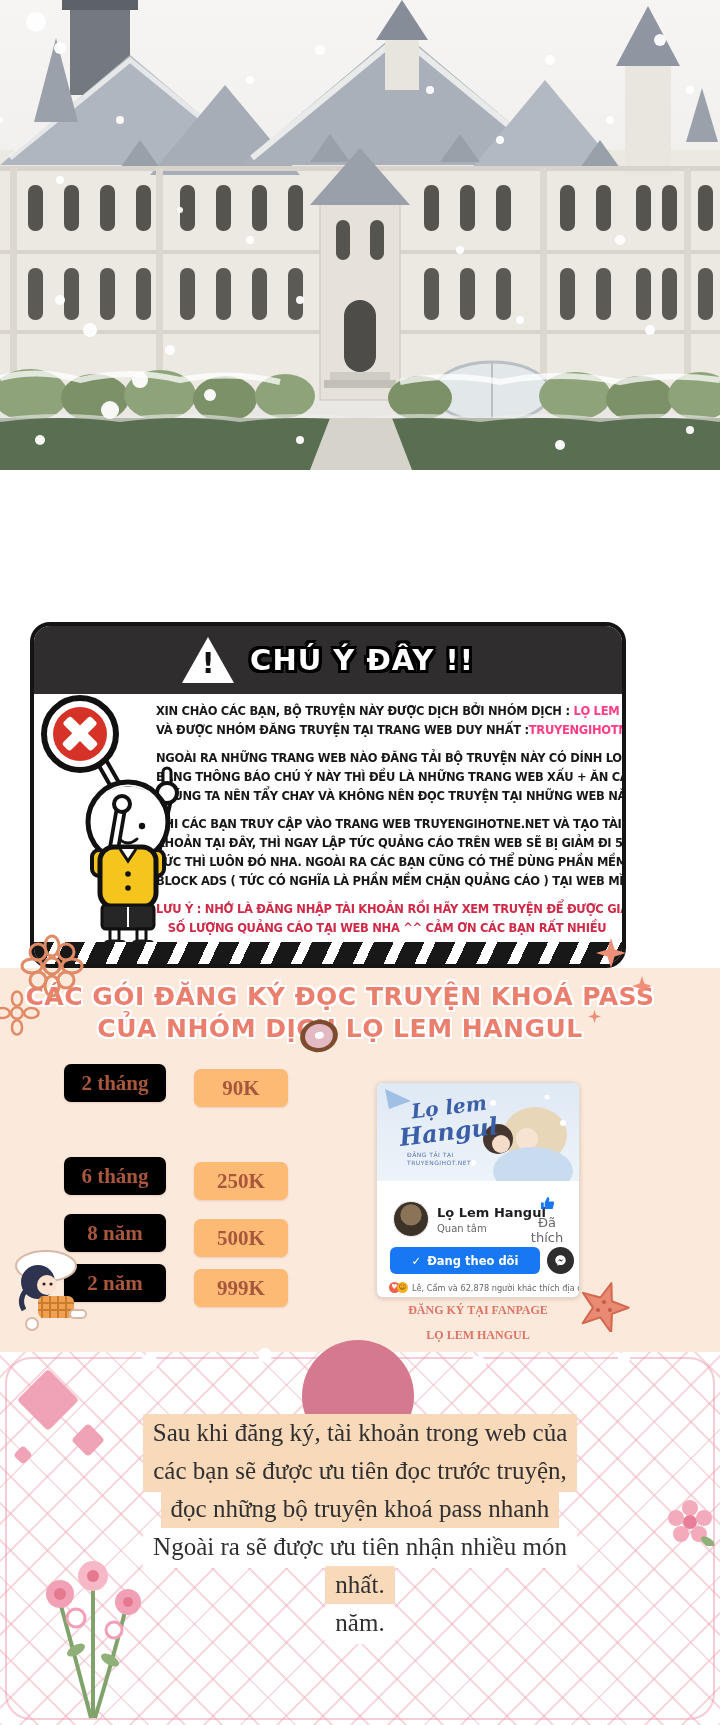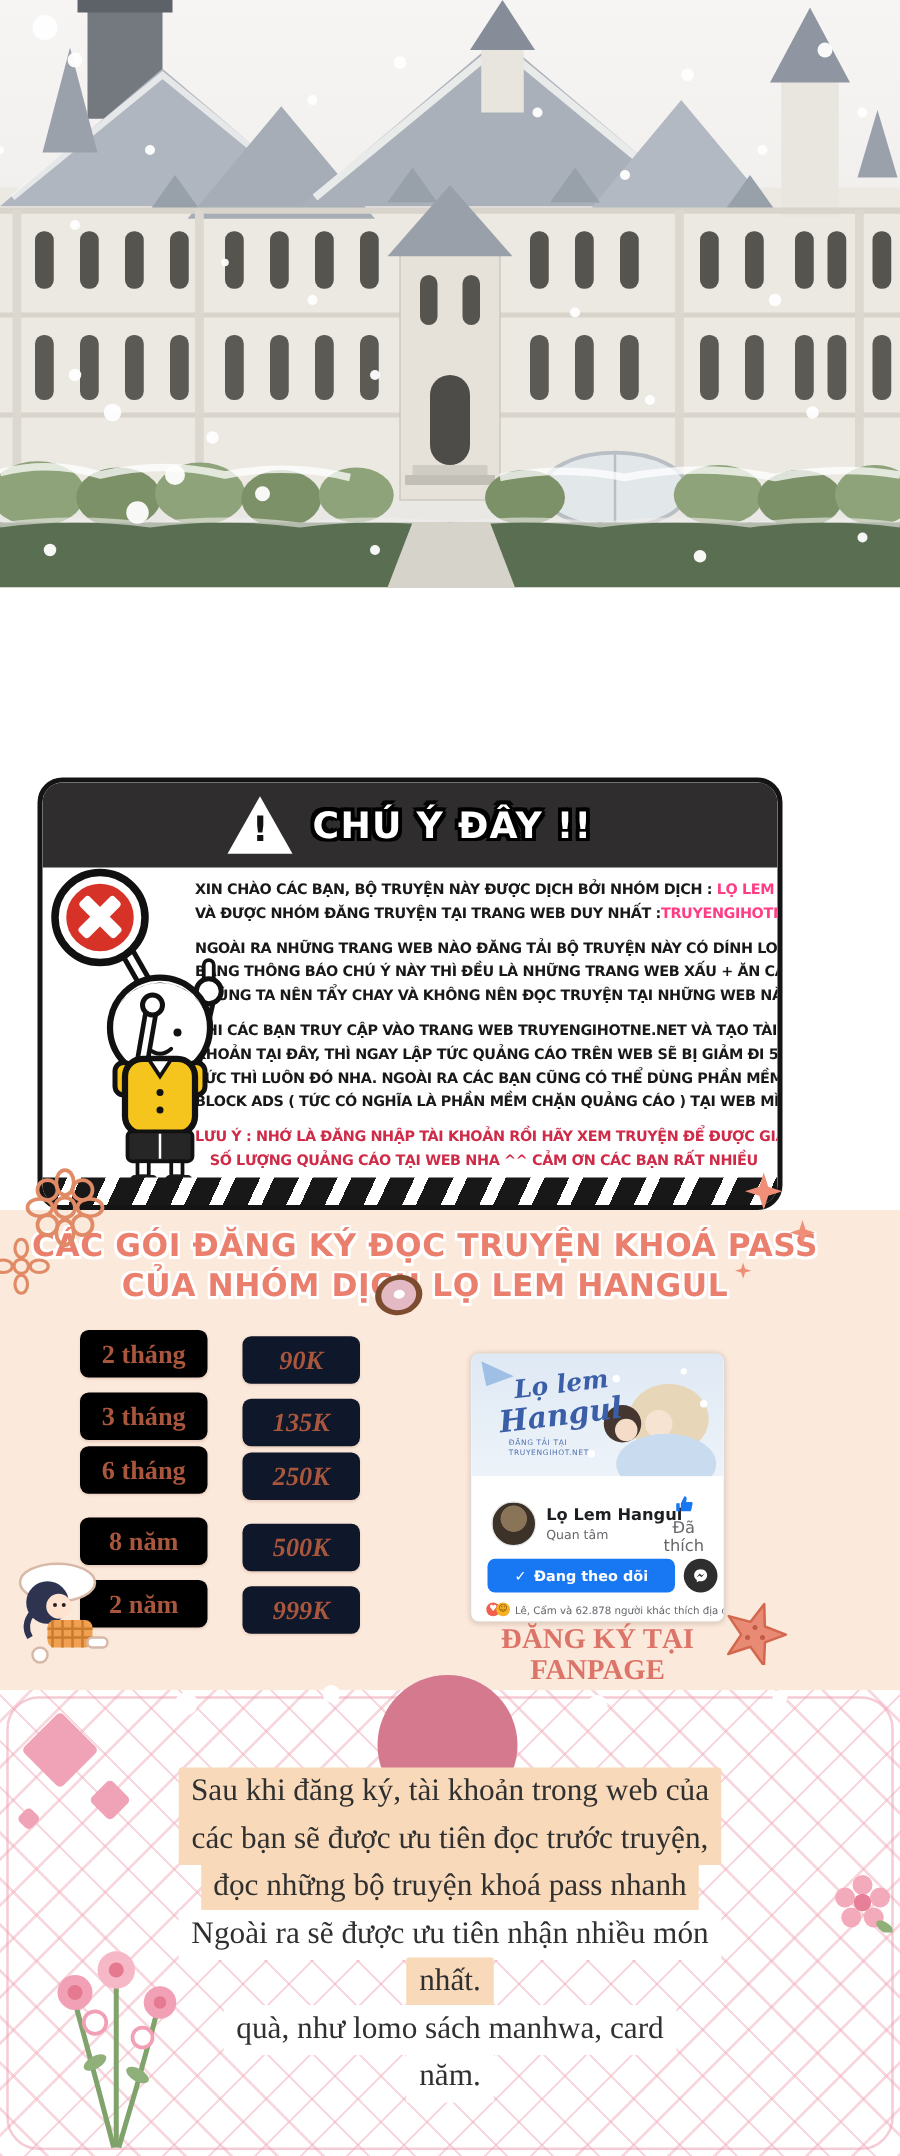--- a/index.html
+++ b/index.html
@@ -35,21 +35,21 @@
   #pricing { position:absolute; left:0; top:968px; width:720px; height:384px; background:#fbe9db; }
   .p-head { position:absolute; left:0; width:680px; text-align:center; font-weight:bold; font-size:25px;
     letter-spacing:0.5px; color:#ea7f6e;
     text-shadow:-2px -2px 0 #fff,2px -2px 0 #fff,-2px 2px 0 #fff,2px 2px 0 #fff,0 2px 0 #fff,0 -2px 0 #fff,2px 0 0 #fff,-2px 0 0 #fff; }
   .p-head.l1 { top:14px; }
   .p-head.l2 { top:46px; }
   .plan-row { position:absolute; left:64px; width:240px; height:44px; }
   .plan-cell { position:absolute; top:0; height:38px; border-radius:7px; display:flex; align-items:center; justify-content:center;
     font-family:"Liberation Serif","DejaVu Serif",serif; font-weight:bold; font-size:21px; color:#a8563c; }
   .plan-cell.dur { left:0; width:102px; background:#000000; box-shadow:0 1px 2px rgba(180,120,100,.25); }
-  .plan-cell.pri { left:130px; width:94px; top:5px; background:#0f172a; box-shadow:0 1px 2px rgba(180,120,100,.25);font-style:italic; }
+  .plan-cell.pri { left:130px; width:94px; top:5px; background:#fdba74; box-shadow:0 1px 2px rgba(180,120,100,.25); }
   .donut { position:absolute; left:300px; top:52px; width:38px; height:32px; border-radius:50%;
     background:#7d4b2e; transform:rotate(-12deg); }
   .donut::before { content:""; position:absolute; left:5px; top:4px; right:5px; bottom:4px; border-radius:50%; background:#e3b9c4; }
   .donut::after { content:""; position:absolute; left:15px; top:12px; width:9px; height:7px; border-radius:50%; background:#fff; }
 
   
   #fb-card { position:absolute; left:376px; top:114px; width:204px; height:216px; background:#fff;
     border:1px solid #e2dad2; border-radius:7px; overflow:hidden; box-shadow:0 1px 4px rgba(120,90,70,.25); }
   .fb-cover { position:relative; height:98px; background:linear-gradient(180deg,#dfe9f4,#edf3f9); overflow:hidden; }
   .fb-logo1 { position:absolute; left:34px; top:12px; font-family:"DejaVu Serif",serif; font-style:italic; font-weight:bold;
@@ -66,21 +66,21 @@
   .fb-follow { position:absolute; left:13px; top:164px; width:150px; height:27px; background:#1877f2; border-radius:6px;
     color:#fff; font-size:11.5px; font-weight:bold; display:flex; align-items:center; justify-content:center; gap:6px; }
   .fb-msg { position:absolute; left:170px; top:164px; width:27px; height:27px; border-radius:50%; background:#2e2e2e;
     display:flex; align-items:center; justify-content:center; }
   .fb-social { position:absolute; left:12px; top:199px; width:190px; display:flex; align-items:center; gap:4px; }
   .react { width:11px; height:11px; border-radius:50%; font-size:7px; line-height:11px; text-align:center; color:#fff; flex:none; }
   .react.r1 { background:#f0604d; }
   .react.r2 { background:#f7b125; color:#7a4b00; margin-left:-7px; }
   .fb-social .txt { font-size:8.2px; color:#65676b; white-space:nowrap; overflow:hidden; }
   .fp-caption { position:absolute; left:352px; top:330px; width:252px; text-align:center;
-    font-family:"Liberation Serif","DejaVu Serif",serif; font-weight:bold; font-size:23px; line-height:25px; color:#dd7468; }
+    font-family:"Liberation Serif","DejaVu Serif",serif; font-weight:bold; font-size:12px; line-height:25px; color:#dd7468; }
 
   .sparkle { position:absolute; background:#ef8f78;
     clip-path:polygon(50% 0,62% 38%,100% 50%,62% 62%,50% 100%,38% 62%,0 50%,38% 38%); }
   .diamond { position:absolute; background:#f0a3b6; transform:rotate(45deg); border-radius:4px; }
   .wdot { position:absolute; background:#fff; border-radius:50%; }
 
   
   #benefits { position:absolute; left:0; top:1352px; width:720px; height:373px; background-color:#fff;
     background-image:repeating-linear-gradient(45deg, rgba(240,170,185,.45) 0 2px, transparent 2px 26px),
                      repeating-linear-gradient(-45deg, rgba(240,170,185,.45) 0 2px, transparent 2px 26px); }
@@ -313,24 +313,20 @@
   </div>
 
   <div id="pricing">
     <div class="p-head l1">CÁC GÓI ĐĂNG KÝ ĐỌC TRUYỆN KHOÁ PASS</div>
     <div class="p-head l2">CỦA NHÓM DỊCH LỌ LEM HANGUL</div>
 
     <div class="plan-row" style="top:96px">
       <div class="plan-cell dur">2 tháng</div>
       <div class="plan-cell pri">90K</div>
     </div>
-    <div class="plan-row" style="top:146px">
-      <div class="plan-cell dur">3 tháng</div>
-      <div class="plan-cell pri">135K</div>
-    </div>
     <div class="plan-row" style="top:189px">
       <div class="plan-cell dur">6 tháng</div>
       <div class="plan-cell pri">250K</div>
     </div>
     <div class="plan-row" style="top:246px">
       <div class="plan-cell dur">8 năm</div>
       <div class="plan-cell pri">500K</div>
     </div>
     <div class="plan-row" style="top:296px">
       <div class="plan-cell dur">2 năm</div>
@@ -446,21 +442,20 @@
     <div class="wdot" style="left:258px; top:-4px; width:14px; height:14px"></div>
     <div class="wdot" style="left:470px; top:4px; width:16px; height:16px"></div>
     <div class="wdot" style="left:618px; top:0px; width:12px; height:12px"></div>
 
     <div class="b-text">
       <div class="b-line hl-peach"><span>Sau khi đăng ký, tài khoản trong web của</span></div>
       <div class="b-line hl-peach"><span>các bạn sẽ được ưu tiên đọc trước truyện,</span></div>
       <div class="b-line hl-peach"><span>đọc những bộ truyện khoá pass nhanh</span></div>
       <div class="b-line hl-white"><span>Ngoài ra sẽ được ưu tiên nhận nhiều món</span></div>
       <div class="b-line hl-peach"><span>nhất.</span></div>
-      <div class="b-line hl-white"><span>quà, như lomo sách manhwa, card</span></div>
       <div class="b-line hl-white"><span>năm.</span></div>
     </div>
 
     <svg class="doodle" style="left:36px; top:198px" width="115" height="172" viewBox="0 0 115 172">
       <path d="M55,168 Q40,110 24,52" stroke="#7fa36a" stroke-width="4" fill="none"></path>
       <path d="M57,168 Q57,100 57,36" stroke="#7fa36a" stroke-width="4" fill="none"></path>
       <path d="M59,168 Q76,112 90,58" stroke="#7fa36a" stroke-width="4" fill="none"></path>
       <ellipse cx="40" cy="100" rx="10" ry="5" fill="#8fb078" transform="rotate(-30 40 100)"></ellipse>
       <ellipse cx="74" cy="110" rx="10" ry="5" fill="#8fb078" transform="rotate(30 74 110)"></ellipse>
       <circle cx="24" cy="44" r="14" fill="#f2a0b5"></circle>

